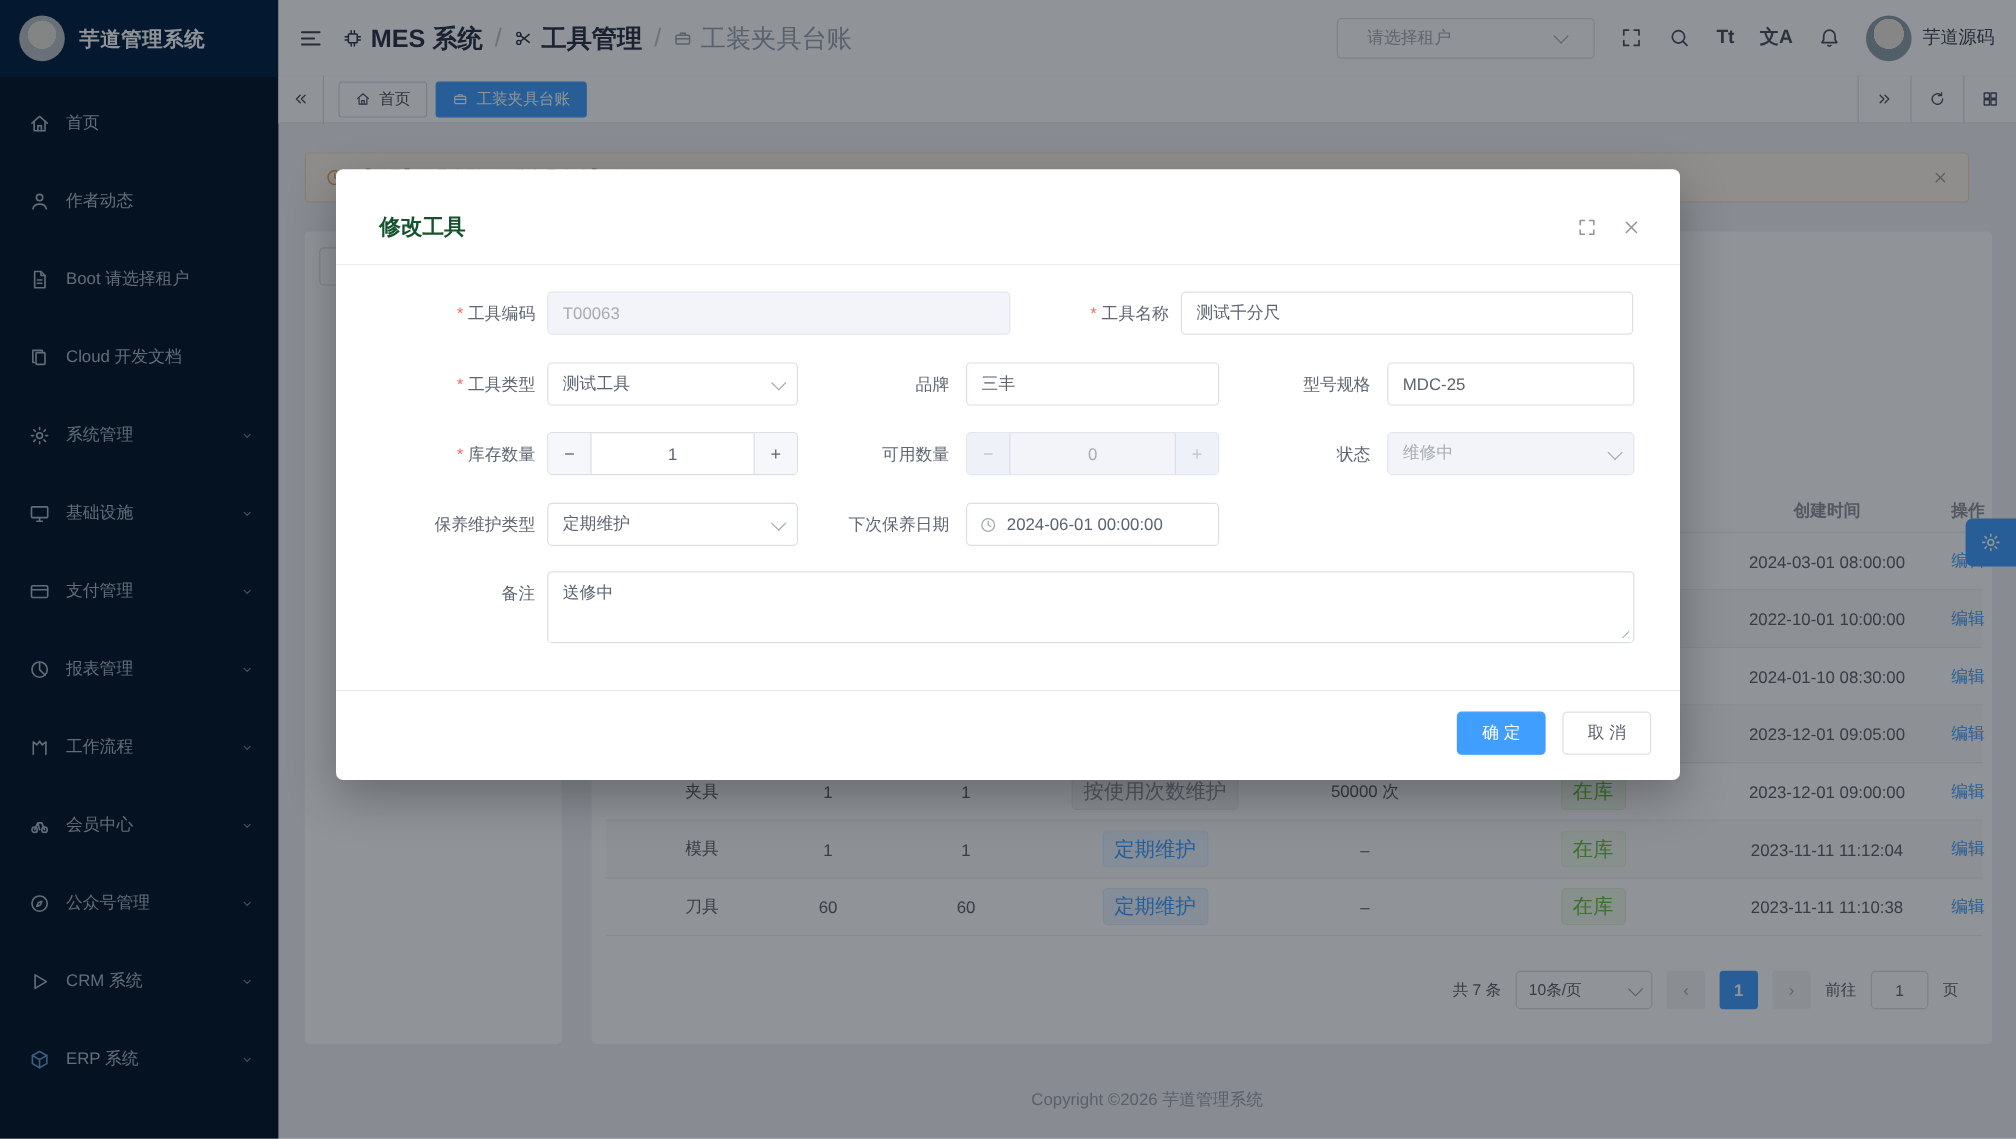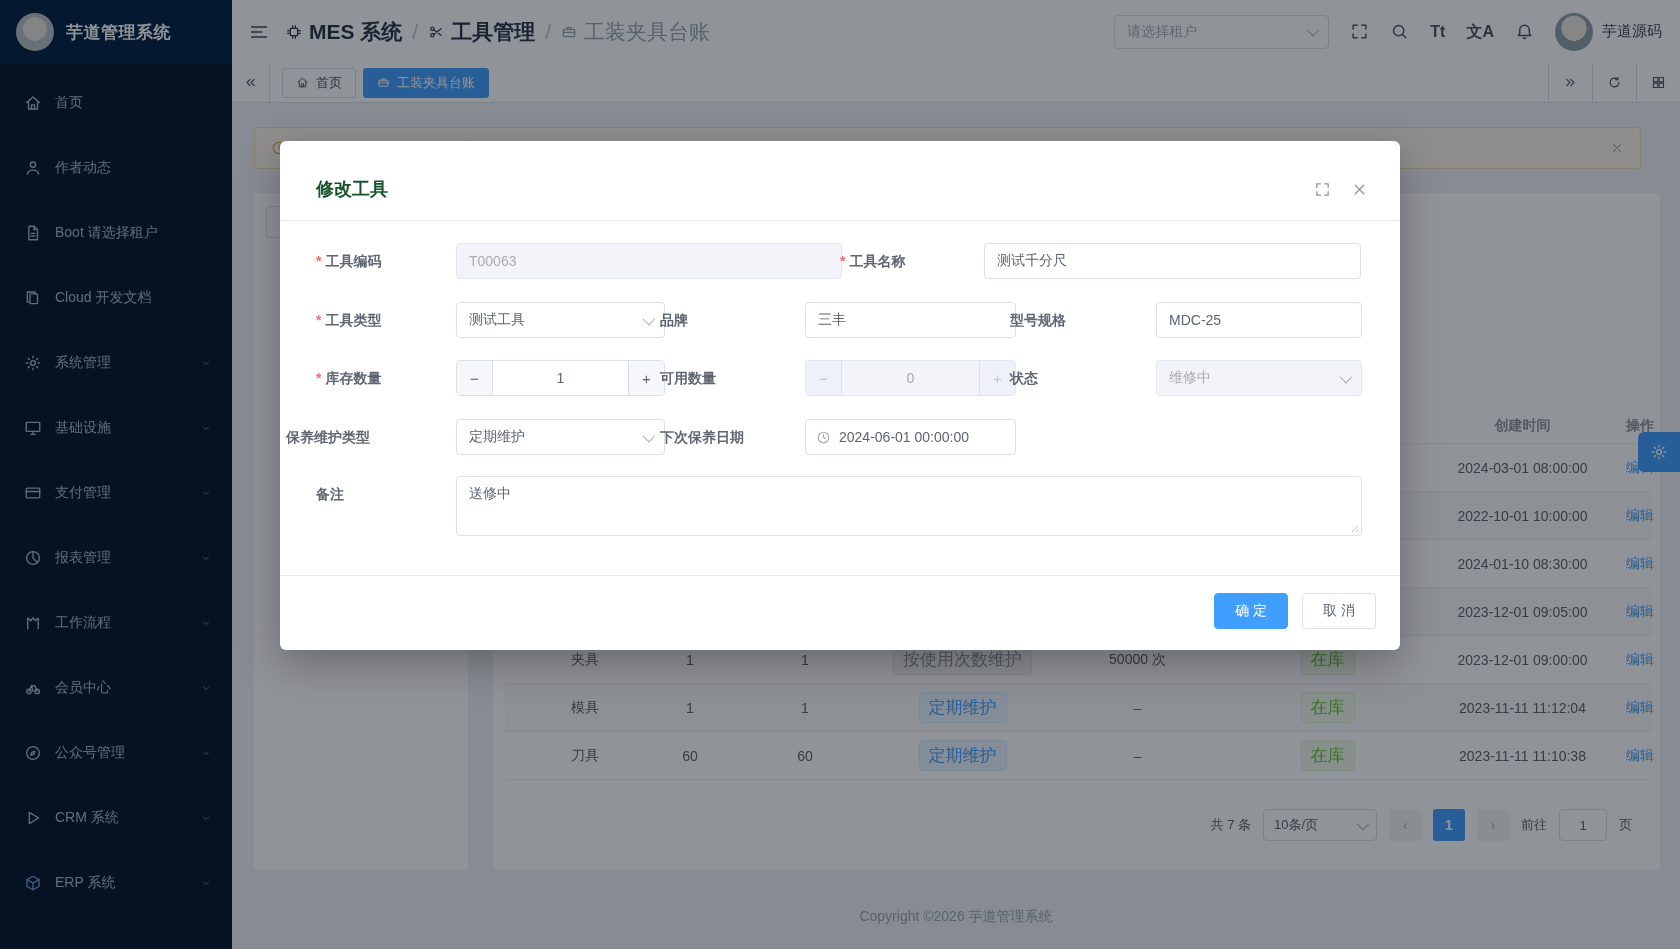--- a/index.html
+++ b/index.html
@@ -23,21 +23,21 @@
   
   .header{position:absolute;left:232px;top:0;width:1448px;height:63px;background:#fff;display:flex;align-items:center;padding:0 18px 0 16px;z-index:2;}
   .hbtn{width:22px;height:22px;color:#3d4450;cursor:pointer;flex:0 0 auto;}
   .breadcrumb{display:flex;align-items:center;gap:9px;margin-left:16px;font-size:21px;}
   .crumb{display:flex;align-items:center;gap:7px;color:#4a5568;}
   .crumb .ci{width:16px;height:16px;}
   .crumb.v-bold{font-weight:700;color:#2b3445;}
   .crumb.v-dim{color:#9aa4b0;}
   .crumb-sep{color:#c0c4cc;margin:0 1px;}
   .hd-right{margin-left:auto;display:flex;align-items:center;gap:21px;}
-  .tenant{width:215px;height:34px;border:1px solid #dcdfe6;border-radius:4px;display:flex;align-items:center;padding:0 12px;color:#a8abb2;font-size:14px;background:#fff;cursor:pointer;font-family:Liberation Serif, serif;}
+  .tenant{width:215px;height:34px;border:1px solid #dcdfe6;border-radius:4px;display:flex;align-items:center;padding:0 24px;color:#a8abb2;font-size:14px;background:#fff;cursor:pointer;font-family:Liberation Serif, serif;}
   .tenant .chev{margin-left:auto;}
   .chev{width:9px;height:9px;border-right:1.6px solid #a8abb2;border-bottom:1.6px solid #a8abb2;transform:rotate(45deg) translateY(-2px);}
   .hicon{width:19px;height:19px;color:#49505e;cursor:pointer;}
   .hicon-txt{font-size:16px;font-weight:700;color:#49505e;cursor:pointer;line-height:1;}
   .user{display:flex;align-items:center;gap:9px;cursor:pointer;}
   .avatar{width:38px;height:38px;border-radius:50%;background:radial-gradient(circle at 50% 40%,#ece7dc 0 42%,#8fa0a8 43% 100%);}
   .uname{font-size:15px;color:#3c4453;}
 
   
   .tabbar{position:absolute;left:232px;top:63px;width:1448px;height:40px;background:#fff;border-bottom:1px solid #dce0e6;display:flex;align-items:center;z-index:2;}
@@ -87,21 +87,21 @@
   .mask{position:absolute;inset:0;background:rgba(8,15,26,.45);z-index:40;}
   .modal{position:absolute;left:280px;top:141px;width:1120px;height:509px;background:#fff;border-radius:6px;
          box-shadow:0 14px 40px rgba(0,0,0,.28);z-index:50;}
   .m-title{position:absolute;left:36px;top:36px;font-size:18px;font-weight:700;color:#14532d;}
   .m-tools{position:absolute;right:32px;top:40px;display:flex;gap:20px;}
   .m-tools .ico{width:17px;height:17px;color:#909399;cursor:pointer;}
   .m-div1{position:absolute;left:0;right:0;top:79px;border-top:1px solid #e7eaf0;}
   .m-div2{position:absolute;left:0;right:0;top:434px;border-top:1px solid #e7eaf0;}
 
   .field{position:absolute;height:36px;font-size:14px;}
-  .field .flabel{position:absolute;top:0;line-height:36px;text-align:left;color:#5f6672;font-weight:bold;}
+  .field .flabel{position:absolute;top:0;line-height:36px;text-align:right;color:#5f6672;}
   .req{color:#f56c6c;margin-right:4px;}
   .ctl{position:absolute;top:0;height:36px;border:1px solid #dcdfe6;border-radius:4px;background:#fff;display:flex;align-items:center;padding:0 12px;color:#5c6370;font-size:14px;}
   .ctl.disabled{background:#f2f4f9;border-color:#e2e6ef;color:#a8abb2;}
   .ctl .chev{margin-left:auto;}
   .stepper{position:absolute;top:0;height:36px;border:1px solid #dcdfe6;border-radius:4px;display:flex;overflow:hidden;background:#fff;color:#5c6370;}
   .stepper .sbtn{width:36px;display:flex;align-items:center;justify-content:center;background:#f5f7fa;color:#606266;font-size:15px;cursor:pointer;}
   .stepper .sbtn.l{border-right:1px solid #dcdfe6;}
   .stepper .sbtn.r{border-left:1px solid #dcdfe6;}
   .stepper .sval{flex:1;display:flex;align-items:center;justify-content:center;}
   .stepper.disabled{background:#f2f4f9;border-color:#e2e6ef;color:#a8abb2;}

